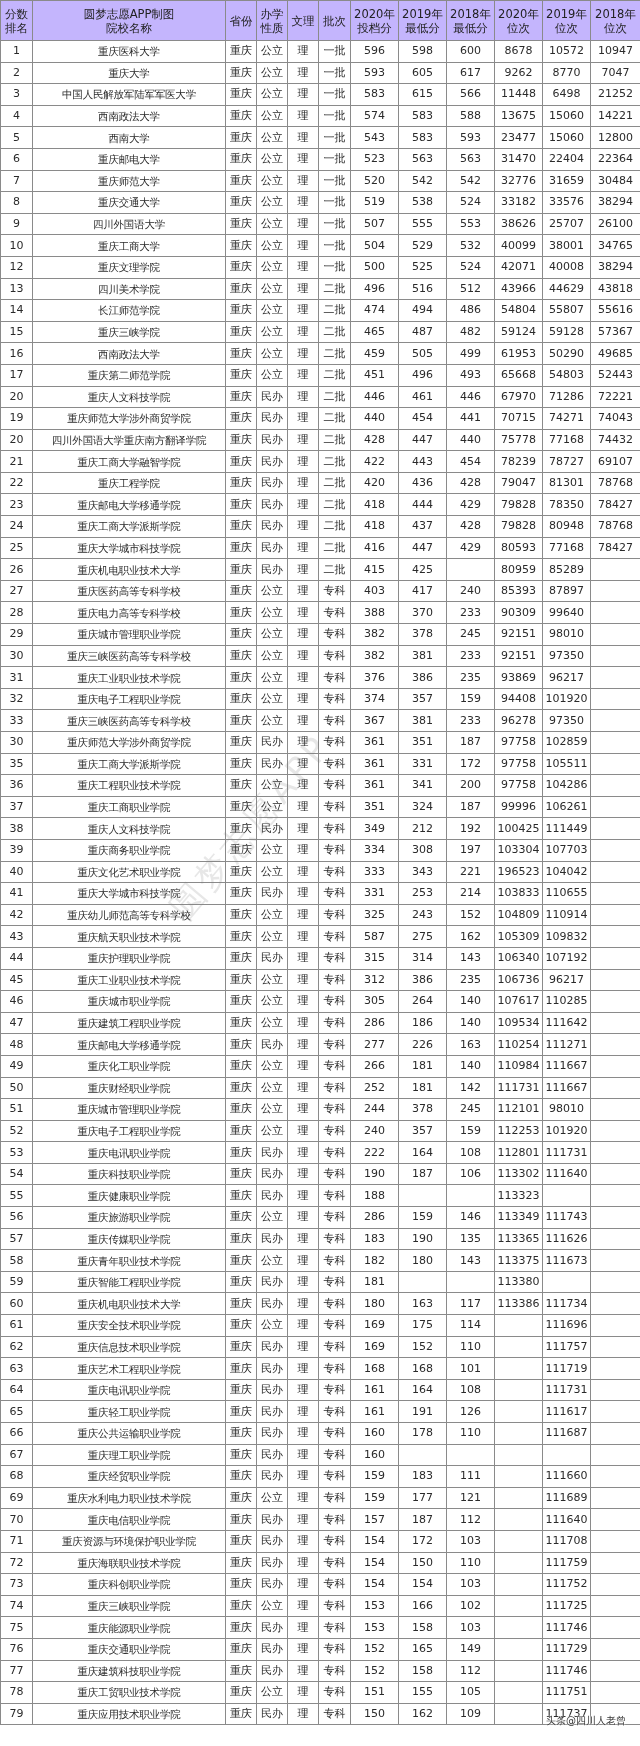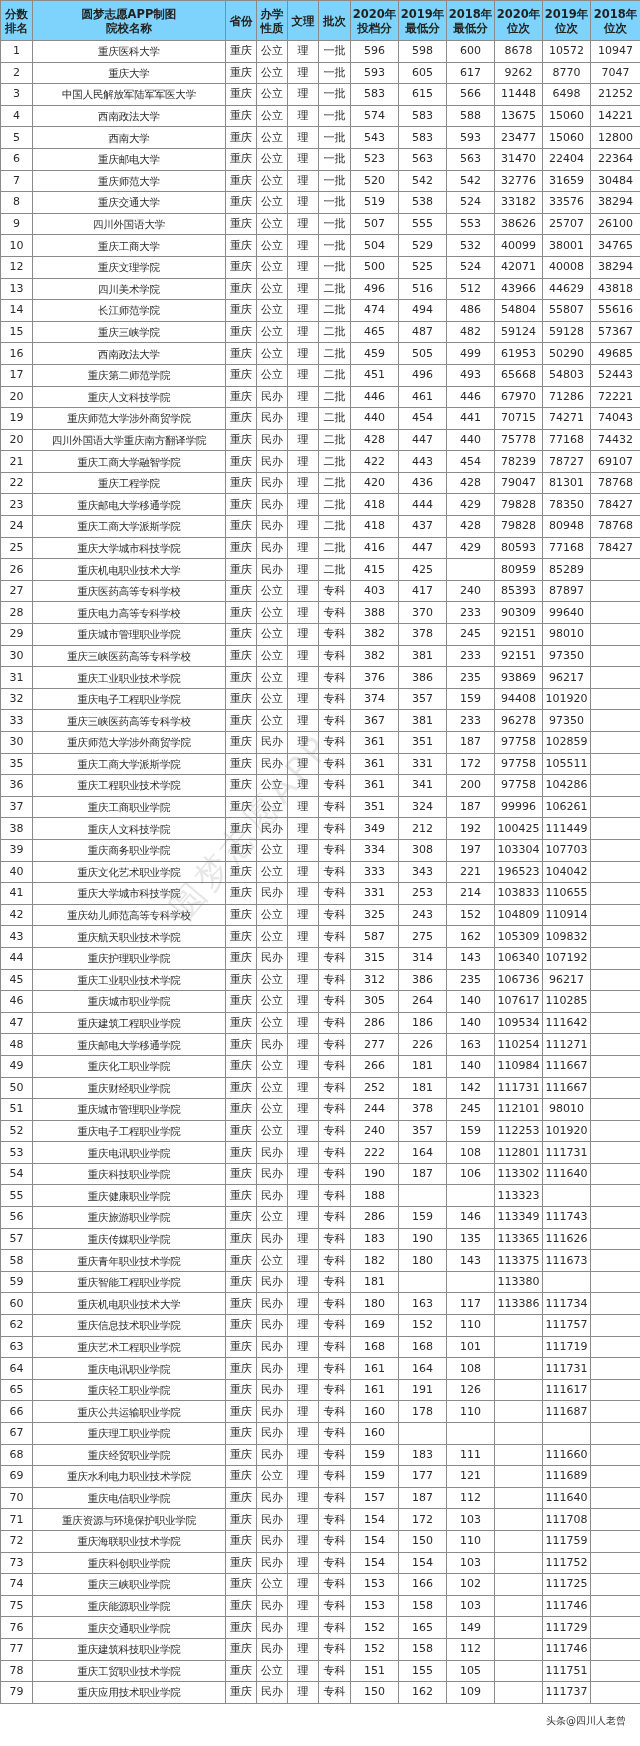--- a/index.html
+++ b/index.html
@@ -9,21 +9,21 @@
   col.c-rank { width: 32px; }
   col.c-name { width: 193px; }
   col.c-prov { width: 31px; }
   col.c-type { width: 31px; }
   col.c-subj { width: 31px; }
   col.c-batch { width: 32px; }
   col.c-num { width: 48px; }
   col.c-last { width: 50px; }
   th, td { border: 1px solid #8a8a8a; text-align: center; vertical-align: middle;
            padding: 0; overflow: hidden; white-space: nowrap; }
-  thead th { background: #7dd3fc; height: 39px; font-size: 11.5px; font-weight: bold;
+  thead th { background: #c4b5fd; height: 39px; font-size: 11.5px; font-weight: normal;
              line-height: 14px; color: #222; white-space: normal; }
   tbody td { height: 20.6px; font-size: 11px; line-height: 12px; color: #2a2a2a; }
   tbody td.name { font-size: 10.5px; letter-spacing: -0.2px; }
   .watermark { position: absolute; left: 160px; top: 900px; transform: rotate(-50deg);
                transform-origin: left top; font-size: 34px; color: rgba(120,120,120,0.18);
                letter-spacing: 4px; pointer-events: none; white-space: nowrap; }
   .credit { position: absolute; right: 14px; bottom: 18px; font-size: 10px; color: #333;
             text-shadow: 0 0 2px #fff, 0 0 2px #fff; white-space: nowrap; }
 </style>
 </head>
@@ -881,20 +881,34 @@
         <td>理</td>
         <td>专科</td>
         <td>180</td>
         <td>163</td>
         <td>117</td>
         <td>113386</td>
         <td>111734</td>
         <td></td>
       </tr>
       <tr>
+        <td>61</td>
+        <td class="name">重庆安全技术职业学院</td>
+        <td>重庆</td>
+        <td>公立</td>
+        <td>理</td>
+        <td>专科</td>
+        <td>169</td>
+        <td>175</td>
+        <td>114</td>
+        <td></td>
+        <td>111696</td>
+        <td></td>
+      </tr>
+      <tr>
         <td>62</td>
         <td class="name">重庆信息技术职业学院</td>
         <td>重庆</td>
         <td>民办</td>
         <td>理</td>
         <td>专科</td>
         <td>169</td>
         <td>152</td>
         <td>110</td>
         <td></td>

